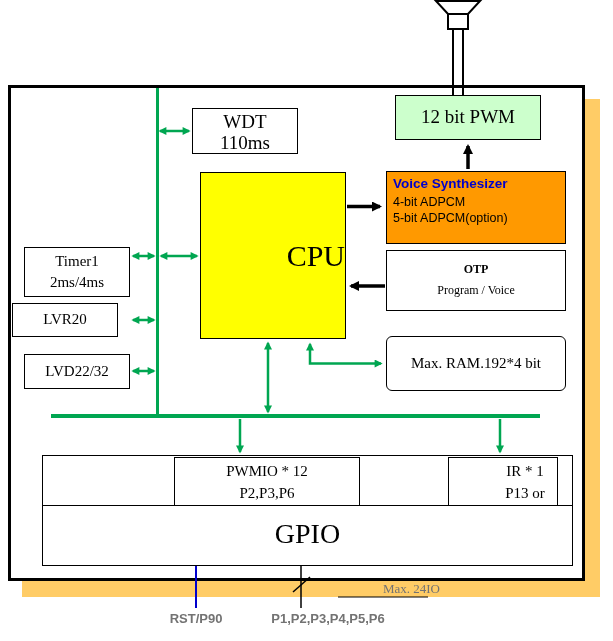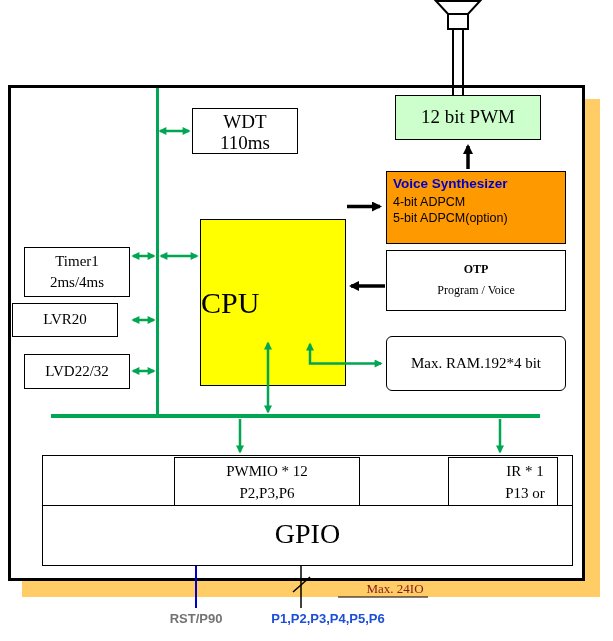--- a/index.html
+++ b/index.html
@@ -14,41 +14,41 @@
   .block {
     position: absolute; box-sizing: border-box; border: 1px solid #000;
     background: #fff; text-align: center; z-index: 4;
   }
   .wdt    { left: 192px; top: 108px; width: 106px; height: 46px; font-size: 19px; line-height: 21px; padding-top: 2px; }
   .pwm    { left: 395px; top: 95px;  width: 146px; height: 45px; background: #CCFFCC; font-size: 19px; line-height: 42px; }
   .voice  { left: 386px; top: 171px; width: 180px; height: 73px; background: #FF9900; text-align: left; padding: 4px 0 0 6px; }
   .voice .vtitle { display: block; color: #0000CC; font: bold 13.5px "Liberation Sans", sans-serif; margin-bottom: 3px; }
   .voice .vline  { display: block; font: 12.5px "Liberation Sans", sans-serif; line-height: 16px; }
   .cpu    { left: 200px; top: 172px; width: 146px; height: 167px; background: #FFFF00; font-size: 30px;
-            display: flex; align-items: center; justify-content: flex-start; margin-top: 47px; }
+            display: flex; align-items: center; justify-content: flex-end; }
   .timer1 { left: 24px; top: 231px; width: 106px; height: 50px; font-size: 15px; line-height: 21px; padding-top: 3px; margin-top: 16px; }
   .lvr    { left: 12px; top: 303px; width: 106px; height: 34px; font-size: 15px; line-height: 31px; }
   .lvd    { left: 24px; top: 354px; width: 106px; height: 35px; font-size: 15px; line-height: 32px; }
   .otp    { left: 386px; top: 250px; width: 180px; height: 61px; font-size: 12px; line-height: 21px; padding-top: 8px; }
   .otp .bold { font-weight: bold; display: block; }
   .ram    { left: 386px; top: 336px; width: 180px; height: 55px; font-size: 15px;
             display: flex; align-items: center; justify-content: center; border-radius: 6px; }
   .io-container { left: 42px; top: 455px; width: 531px; height: 111px; z-index: 3; }
   .pwmio  { left: 174px; top: 457px; width: 186px; height: 49px; font-size: 15px; line-height: 22px; padding-top: 2px; }
   .ir     { left: 448px; top: 457px; width: 110px; height: 49px; font-size: 15px; line-height: 22px; padding-top: 2px; padding-left: 44px; }
   .gpio   { left: 42px;  top: 505px; width: 531px; height: 61px; font-size: 28px; line-height: 56px; }
   .two-line span { display: block; }
   .overlay { position: absolute; left: 0; top: 0; z-index: 6; }
   .lbl { position: absolute; z-index: 7; }
   .rst-label   { left: 154px; top: 611px; width: 84px; text-align: center;
                  font: bold 13px "Liberation Sans", sans-serif; color: #737373; }
   .ports-label { left: 243px; top: 611px; width: 170px; text-align: center;
-                 font: bold 13px "Liberation Sans", sans-serif; color: #1d4ed8; }
-  .maxio-label { left: 350px; top: 581px; width: 90px; text-align: center;
-                 font: 13px "Liberation Serif", serif; color: #7f1d1d; }
+                 font: bold 13px "Liberation Sans", sans-serif; color: #737373; }
+  .maxio-label { left: 350px; top: 581px; width: 90px; text-align: right;
+                 font: 13px "Liberation Serif", serif; color: #737373; }
 </style>
 </head>
 <body>
 
 <div class="canvas">
 
   <div class="abs chip-shadow"></div>
   <div class="abs chip"></div>
 
   <div class="block wdt two-line">

